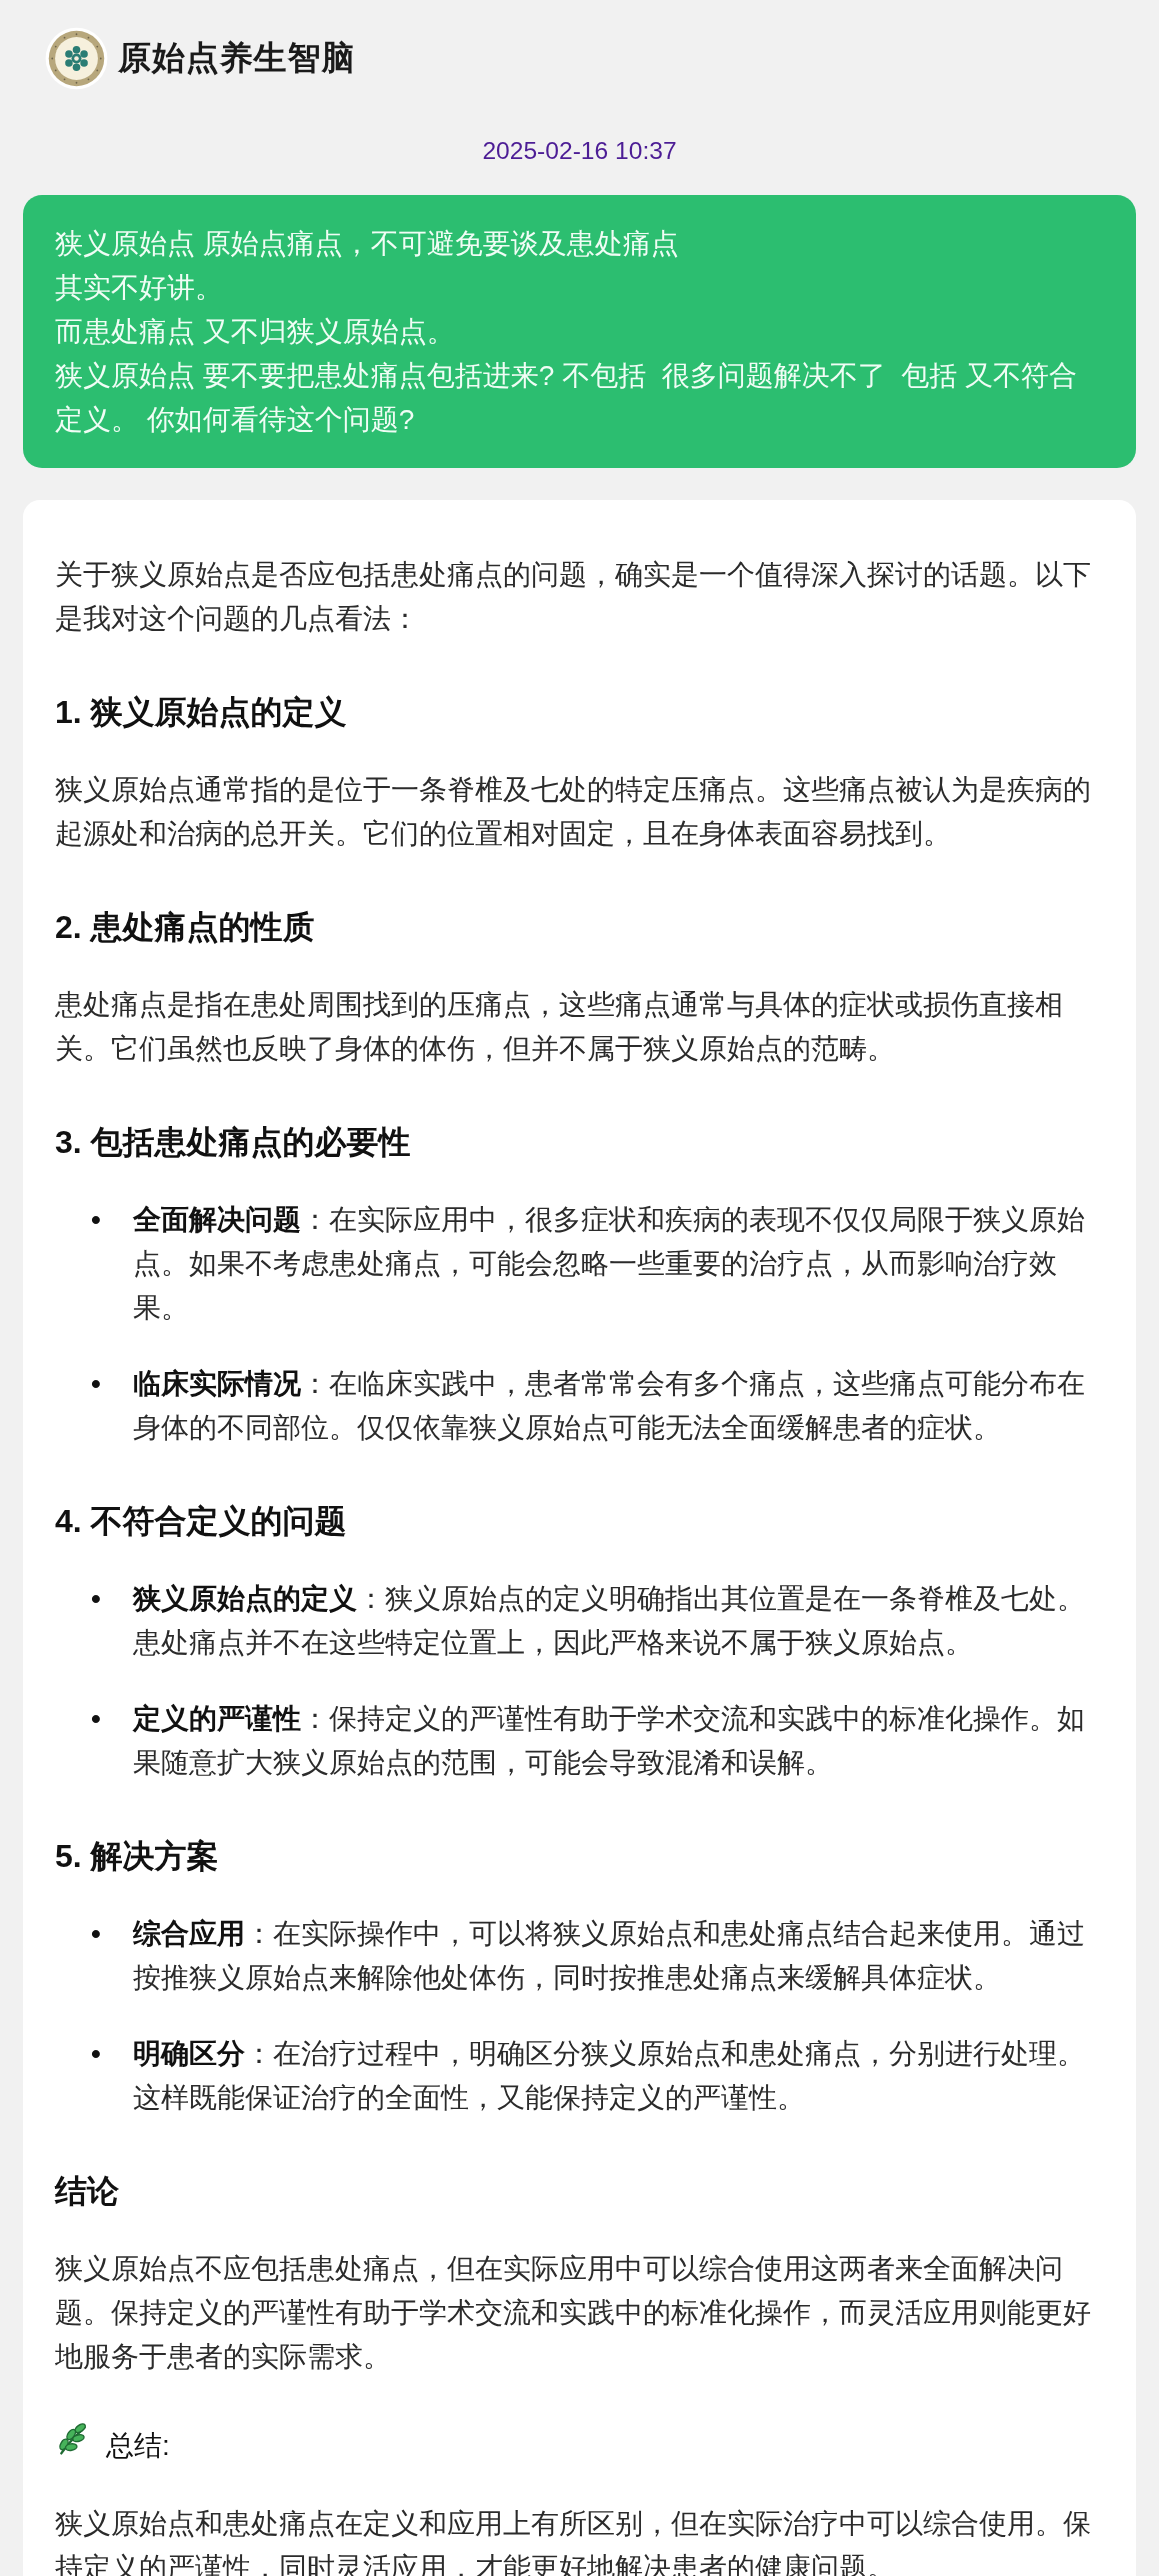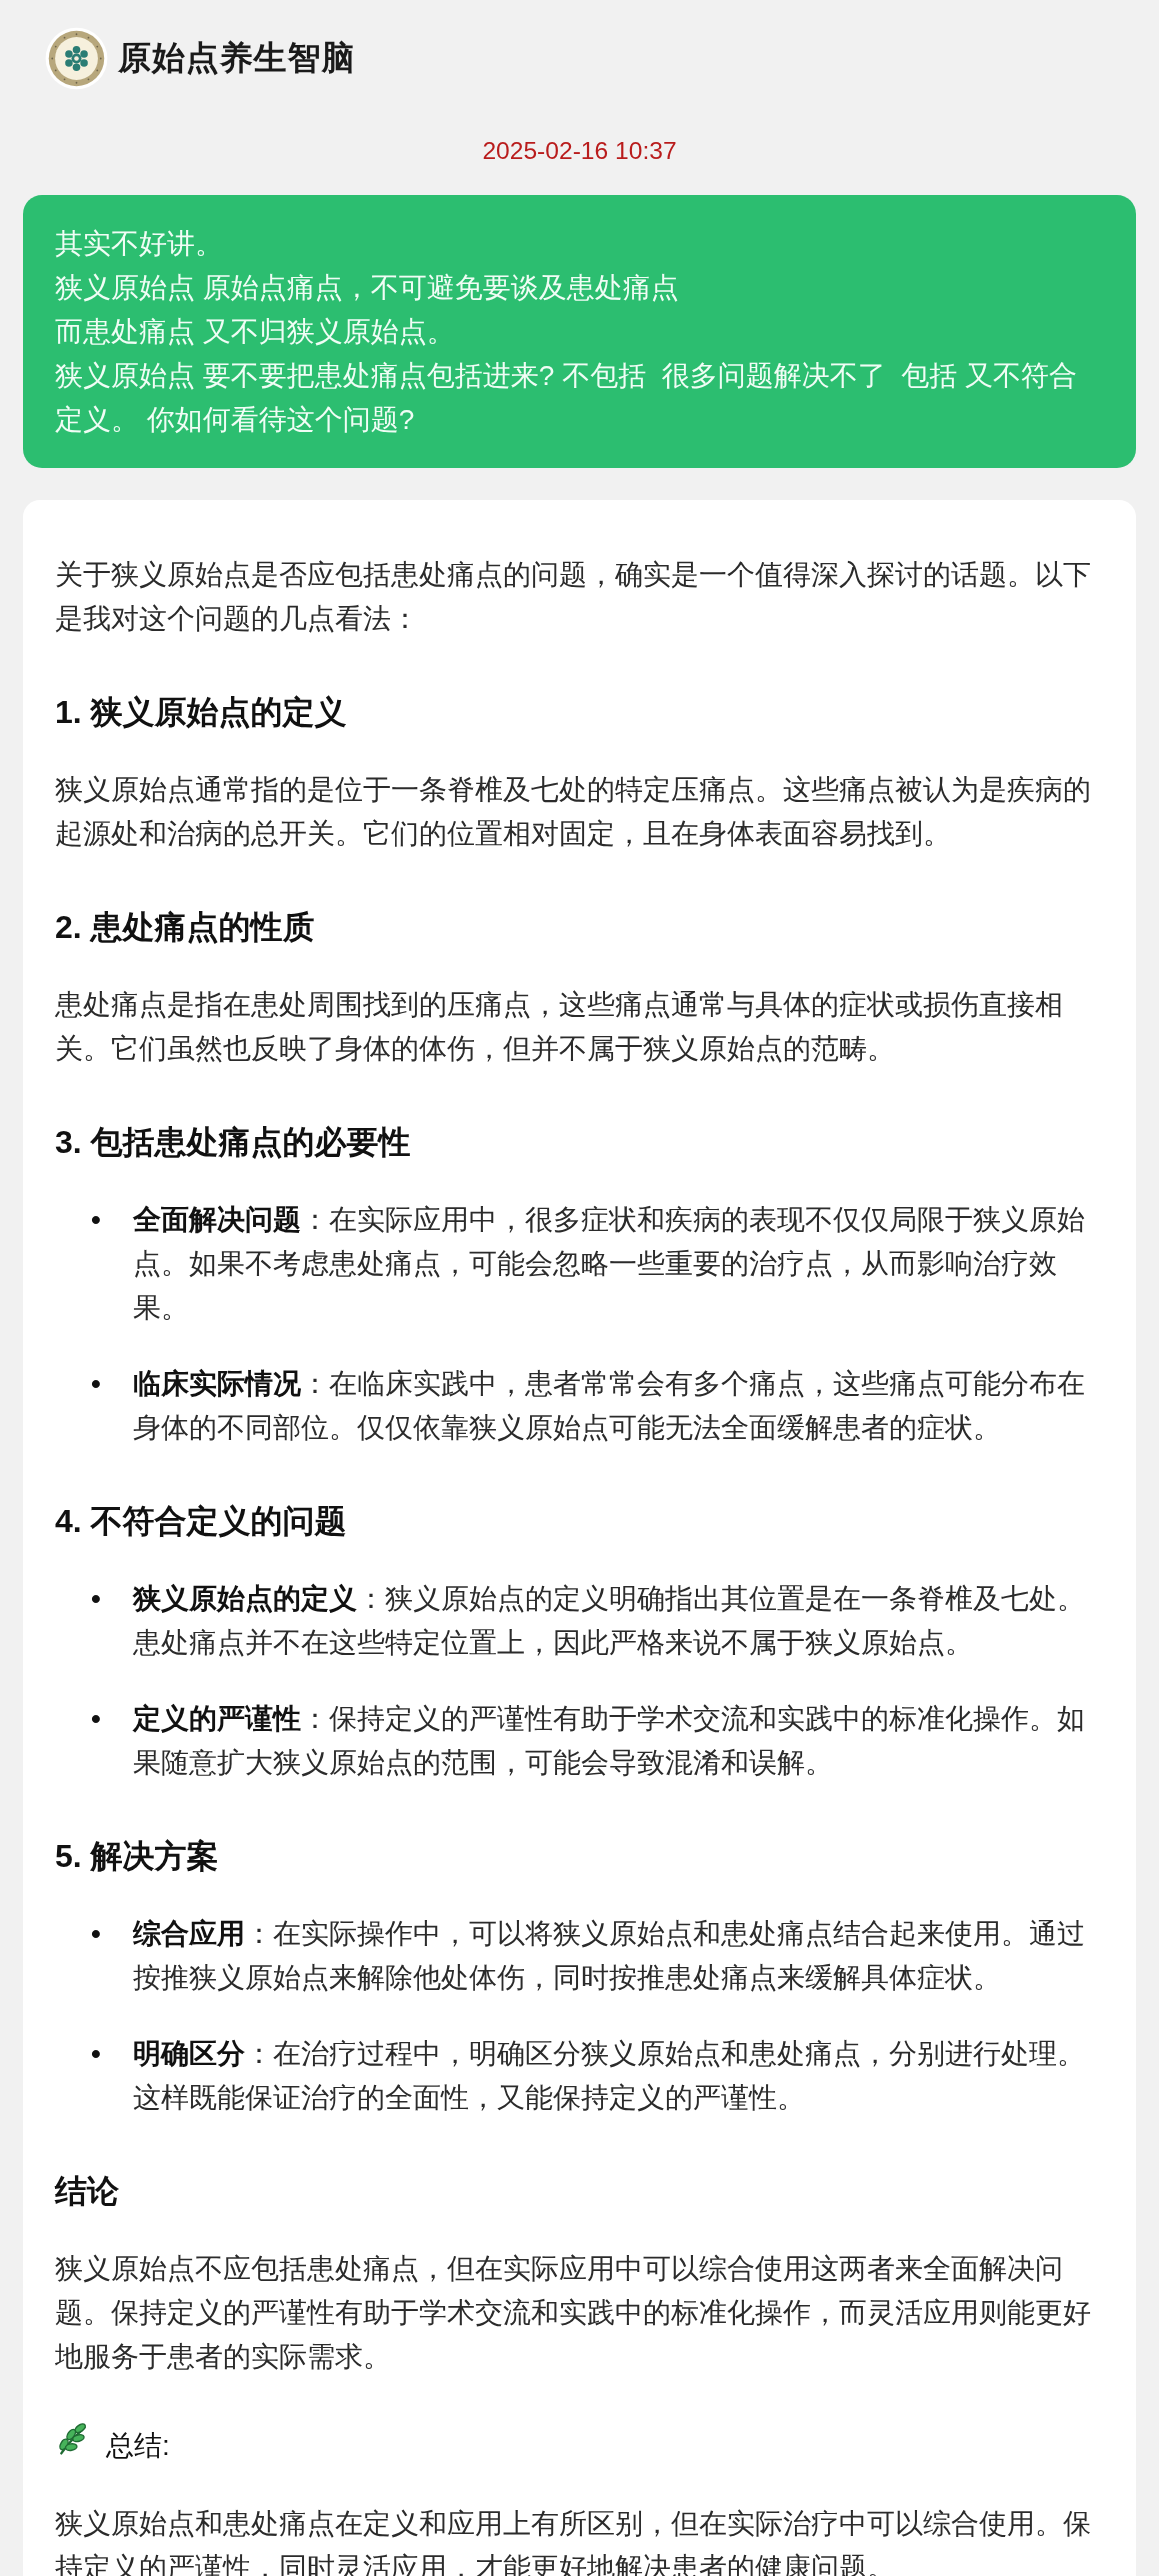--- a/index.html
+++ b/index.html
@@ -7,21 +7,21 @@
     width:1159px;height:2576px;overflow:hidden;
     background:#f1f1f1;
     font-family:"Liberation Sans","DejaVu Sans",sans-serif;
     -webkit-font-smoothing:antialiased;
   }
   
   .header{display:flex;align-items:center;gap:10px;padding:27px 0 0 45px;}
   .badge{width:63px;height:63px;flex:0 0 auto;}
   .app-title{font-size:33px;font-weight:bold;color:#1a1a1a;letter-spacing:0.9px;}
   
-  .timestamp{margin-top:47px;text-align:center;font-size:24.6px;color:#b91c1c;}
+  .timestamp{margin-top:47px;text-align:center;font-size:24.6px;color:#4c1d95;}
   
   .bubble{
     margin:30px 23px 0;background:#2cbe70;border-radius:19px;
     padding:26.5px 32px;color:#f0fdf5;font-size:28px;line-height:44px;
   }
   .bubble .u-line{white-space:pre-wrap;}
   
   .card{
     margin:32px 23px 0;background:#ffffff;border-radius:17px;
     padding:40px 32px 49px;color:#2b2b2b;font-size:28px;line-height:44px;
@@ -71,22 +71,22 @@
           <circle cx="31" cy="17" r="1.4"></circle>
       </g>
     </svg>
   </div>
   <div class="app-title">原始点养生智脑</div>
 </div>
 
 <div class="timestamp">2025-02-16 10:37</div>
 
 <div class="bubble" id="user-bubble">
+    <div class="u-line">狭义原始点 原始点痛点，不可避免要谈及患处痛点</div>
     <div class="u-line">其实不好讲。</div>
-    <div class="u-line">狭义原始点 原始点痛点，不可避免要谈及患处痛点</div>
     <div class="u-line">而患处痛点 又不归狭义原始点。</div>
     <div class="u-line">狭义原始点 要不要把患处痛点包括进来? 不包括  很多问题解决不了  包括 又不符合定义。 你如何看待这个问题?</div>
   </div>
 
 <div class="card">
   <p>关于狭义原始点是否应包括患处痛点的问题，确实是一个值得深入探讨的话题。以下是我对这个问题的几点看法：</p>
   <div id="sections">
       <div class="sec-h">1. 狭义原始点的定义</div>
       <p>狭义原始点通常指的是位于一条脊椎及七处的特定压痛点。这些痛点被认为是疾病的起源处和治病的总开关。它们的位置相对固定，且在身体表面容易找到。</p>
       <div class="sec-h">2. 患处痛点的性质</div>

